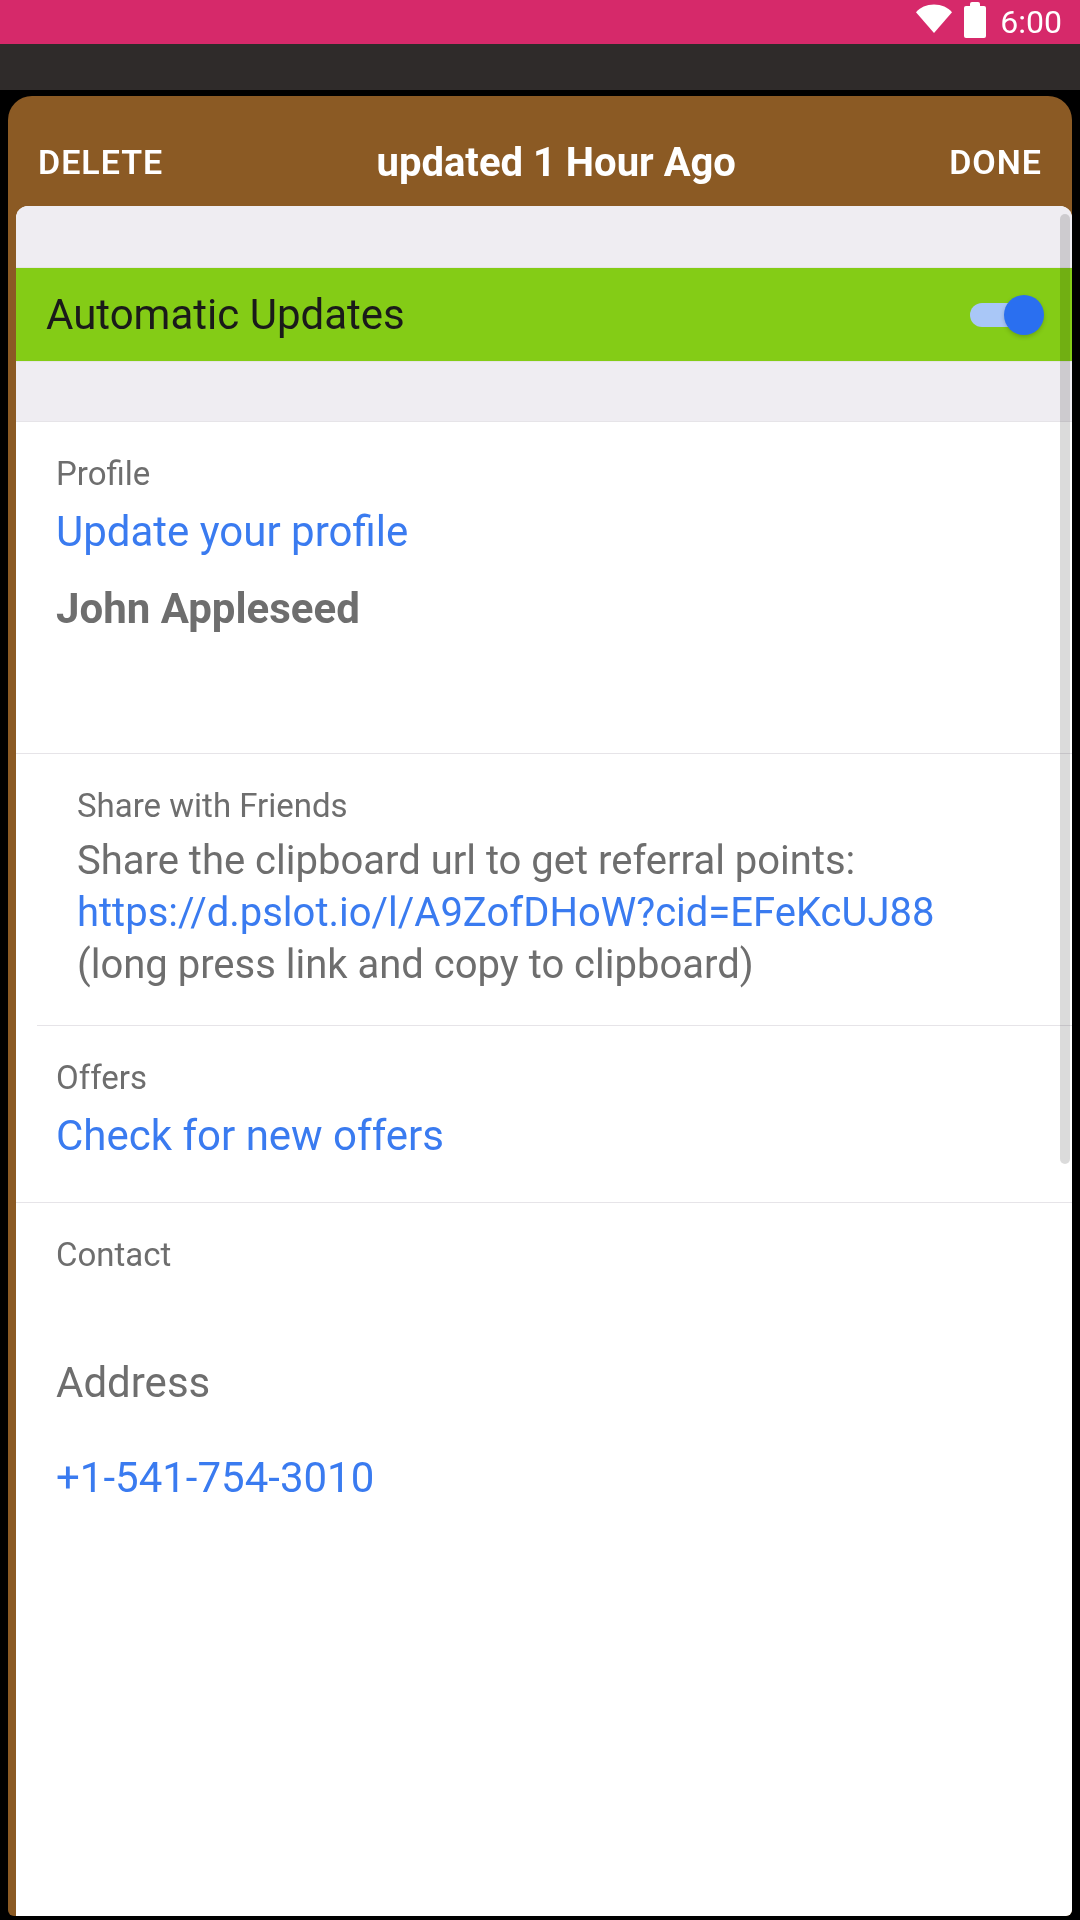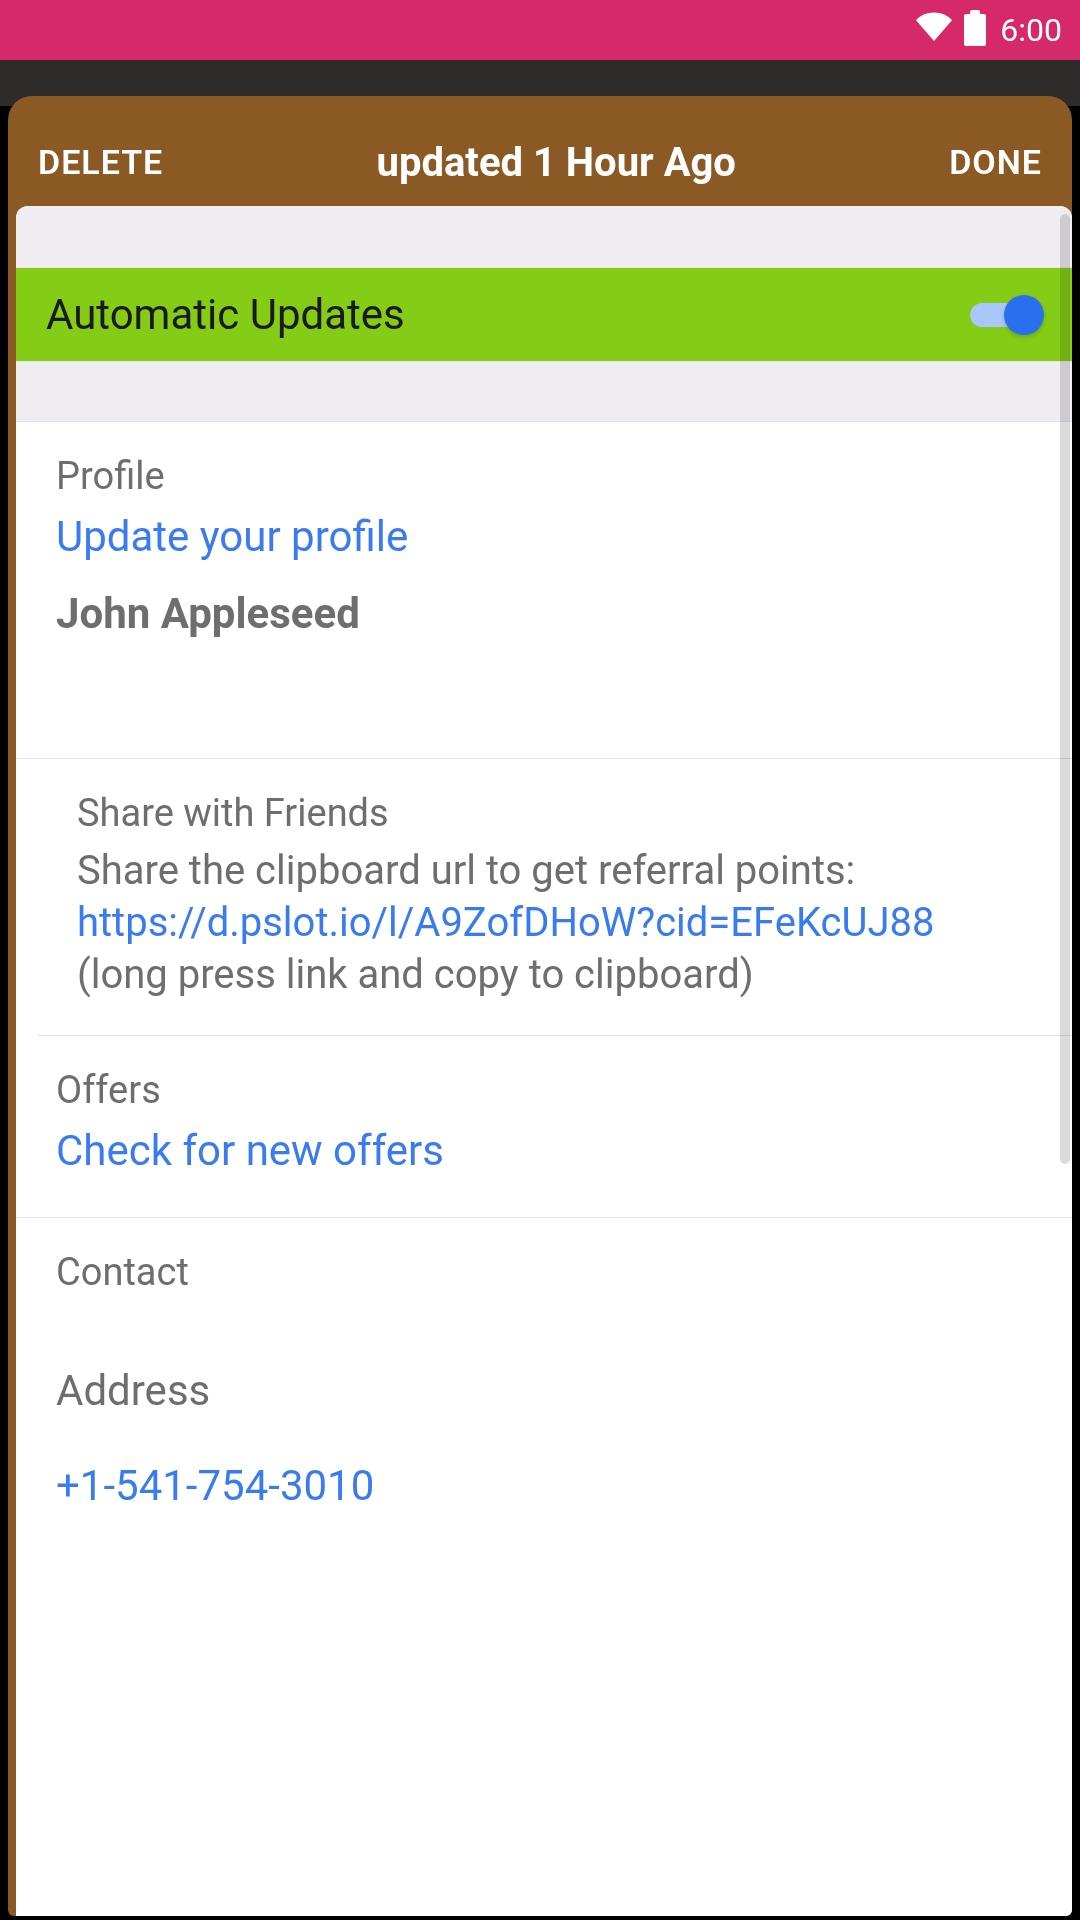--- a/index.html
+++ b/index.html
@@ -1,46 +1,46 @@
 <!DOCTYPE html>
 <html><head>
 <meta charset="utf-8">
 <style>
   * { margin: 0; padding: 0; box-sizing: border-box; }
   html, body { width: 1080px; height: 1920px; font-family: Roboto, "Helvetica Neue", Arial, sans-serif; background: #000; overflow: hidden; }
-  .status-bar { height: 60px; background: #d6296a; display: flex; align-items: center; justify-content: flex-end; padding: 0 18px; color: #fff; font-size: 32px; font-weight: 400; gap: 8px; }
+  .status-bar { height: 44px; background: #d6296a; display: flex; align-items: center; justify-content: flex-end; padding: 0 18px; color: #fff; font-size: 32px; font-weight: 400; gap: 8px; }
   .status-bar .wifi { width: 36px; height: 36px; }
   .status-bar .battery { width: 22px; height: 32px; background: #fff; border-radius: 2px; position: relative; margin-left: 4px; margin-right: 6px; }
   .status-bar .battery::before { content: ""; position: absolute; top: -4px; left: 6px; width: 10px; height: 4px; background: #fff; border-radius: 2px 2px 0 0; }
   .under-bar { height: 46px; background: #2f2b2a; }
   .sheet { position: absolute; top: 96px; left: 8px; right: 8px; bottom: 4px; background: #8b5a24; border-radius: 24px 24px 6px 6px; overflow: hidden; }
   .sheet-header { height: 132px; display: flex; align-items: center; justify-content: space-between; padding: 0 30px; color: #fff; }
   .sheet-header .left, .sheet-header .right { font-size: 34px; font-weight: 600; letter-spacing: 1px; }
   .sheet-header .center { font-size: 40px; font-weight: 700; }
   .sheet-body { position: absolute; top: 110px; left: 8px; right: 0; bottom: 0; background: #fff; border-radius: 12px 12px 0 0; overflow: hidden; }
   .scroll-ind { position: absolute; top: 8px; right: 2px; width: 10px; height: 950px; background: rgba(0,0,0,0.14); border-radius: 5px; }
   .gap { height: 62px; background: #efedf2; border-bottom: 1px solid #e6e4e8; }
   .row-toggle { display: flex; align-items: center; justify-content: space-between; padding: 22px 30px 22px 30px; background: #84cc16; border-bottom: 1px solid #e6e4e8; }
   .row-toggle .label { font-size: 42px; color: #1a1a1a; font-weight: 400; }
   .switch { width: 72px; height: 44px; position: relative; }
   .switch .track { position: absolute; left: 0; top: 10px; width: 64px; height: 24px; background: #a9c7f7; border-radius: 14px; }
   .switch .thumb { position: absolute; right: -2px; top: 2px; width: 40px; height: 40px; background: #2a6ff0; border-radius: 50%; box-shadow: 0 2px 4px rgba(0,0,0,0.18); }
   .gap2 { height: 60px; background: #efedf2; border-bottom: 1px solid #e6e4e8; }
   .section { padding: 32px 40px 56px 40px; border-bottom: 1px solid #e6e4e8; background: #fff; }
-  .section .title { font-size: 38px; color: #6e6e6e; margin-bottom: 14px; }
+  .section .title { font-size: 33px; color: #6e6e6e; margin-bottom: 14px; }
   .section .link { font-size: 42px; color: #3a7bf0; margin-bottom: 28px; }
   .section .value { font-size: 42px; color: #6e6e6e; font-weight: bold; }
   .section .body-text { font-size: 40px; color: #6e6e6e; line-height: 1.3; }
   .section .body-link { font-size: 40px; color: #3a7bf0; line-height: 1.3; word-break: break-all; }
   .section.share .title { margin-bottom: 10px; }
   .section.share { padding-bottom: 34px; margin-left: 21px; }
   .section.offers { padding-bottom: 42px; }
   .section.profile { padding-bottom: 120px; }
   .section.contact { padding-bottom: 0; border-bottom: none; padding-top: 32px; }
-  .section.contact .title { margin-bottom: 18px; }
+  .section.contact .title { margin-bottom: 30px; }
   .section.contact .address { font-size: 42px; color: #6e6e6e; line-height: 1.25; margin-bottom: 44px; }
   .section.contact .phone { font-size: 42px; color: #3a7bf0; }
 </style>
 </head>
 <body>
 
 <div class="status-bar">
   <span>
     <svg class="wifi" viewBox="0 0 24 24" fill="#fff">
         <path d="M12 3C7 3 2.7 5 0 8.2L12 22 24 8.2C21.3 5 17 3 12 3z"></path>

